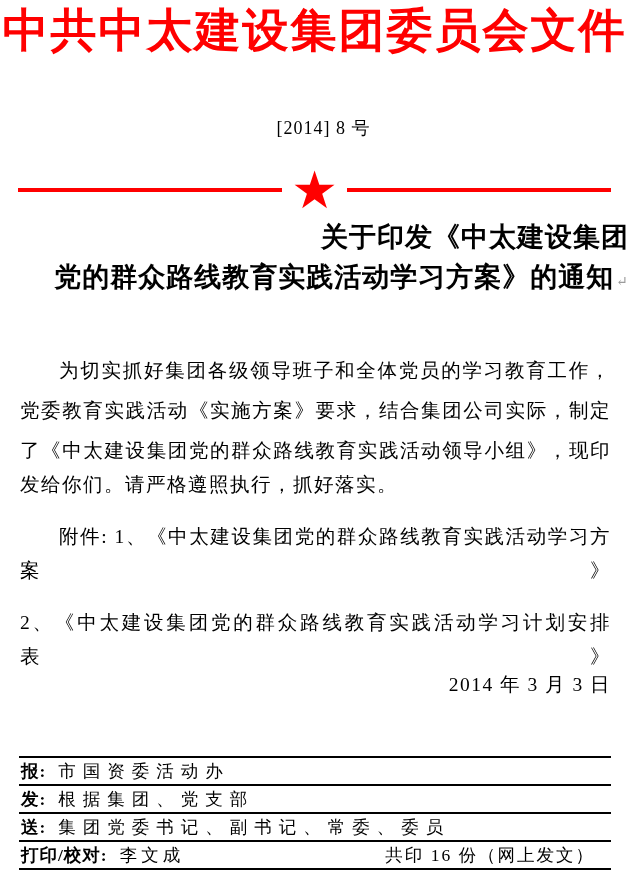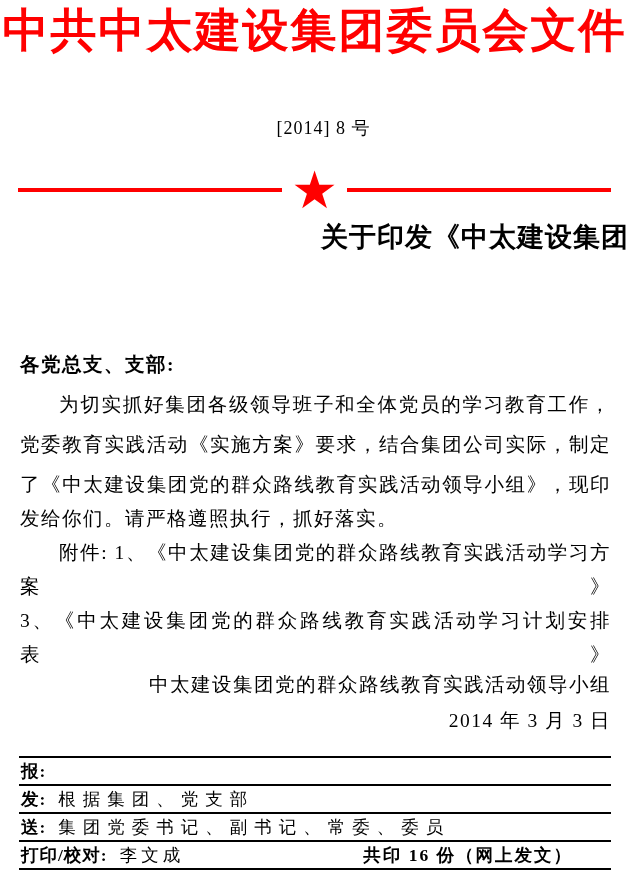--- a/index.html
+++ b/index.html
@@ -107,21 +107,21 @@
   .line-fill {
     white-space: normal;
     text-align: justify;
     text-align-last: justify;
     margin-top: 6px;
   }
   .indent2 {
     text-indent: 2em;
   }
   .attach-line {
-    margin-top: 0;
+    margin-top: 18px;
   }
 
   
   .signature {
     position: absolute;
     top: 667px;
     left: 20px;
     right: 18px;
     text-align: right;
     font-size: 19.5px;
@@ -155,63 +155,62 @@
   .footer-value {
     letter-spacing: 7px;
     white-space: nowrap;
   }
   .footer-value-tight {
     letter-spacing: 4px;
     white-space: nowrap;
   }
   .copies-note {
     margin-left: auto;
-    margin-right: 38px;
+    margin-right: 16px;
     letter-spacing: 2px;
     white-space: nowrap;
-    font-weight: bold;
   }
 </style>
 </head>
 <body>
 
 <div class="page">
 
   <div class="org-title">中共中太建设集团委员会文件</div>
 
   <div class="doc-number">[2014] 8 号</div>
 
   <div class="red-rule">
     <div class="rule-line"></div>
     <div class="rule-star">★</div>
     <div class="rule-line"></div>
   </div>
 
   <div class="doc-title">
     <div>关于印发《中太建设集团</div>
+    <div><span>党的群众路线教育实践活动学习方案》的通知</span><span class="pmark">↵</span></div>
   </div>
 
   <div class="content">
-    <div class="salutation">各党总支、支部:</div>
     <div class="body-line line-fill indent2">为切实抓好集团各级领导班子和全体党员的学习教育工作，</div>
     <div class="body-line line-fill">党委教育实践活动《实施方案》要求，结合集团公司实际，制定</div>
     <div class="body-line line-fill">了《中太建设集团党的群众路线教育实践活动领导小组》，现印</div>
     <div class="body-line">发给你们。请严格遵照执行，抓好落实。</div>
     <div class="body-line line-fill indent2 attach-line">附件: 1、《中太建设集团党的群众路线教育实践活动学习方案》</div>
-    <div class="body-line line-fill attach-line">3、《中太建设集团党的群众路线教育实践活动学习计划安排表》</div>
+    <div class="body-line line-fill attach-line">2、《中太建设集团党的群众路线教育实践活动学习计划安排表》</div>
   </div>
 
   <div class="signature">
-    <div>中太建设集团党的群众路线教育实践活动领导小组</div>
     <div>2014 年 3 月 3 日</div>
   </div>
 
   <div class="footer-table">
     <div class="footer-row">
       <span class="footer-label">报:</span>
+      <span class="footer-value">市国资委活动办</span>
     </div>
     <div class="footer-row">
       <span class="footer-label">发:</span>
       <span class="footer-value">根据集团、党支部</span>
     </div>
     <div class="footer-row">
       <span class="footer-label">送:</span>
       <span class="footer-value">集团党委书记、副书记、常委、委员</span>
     </div>
     <div class="footer-row">

